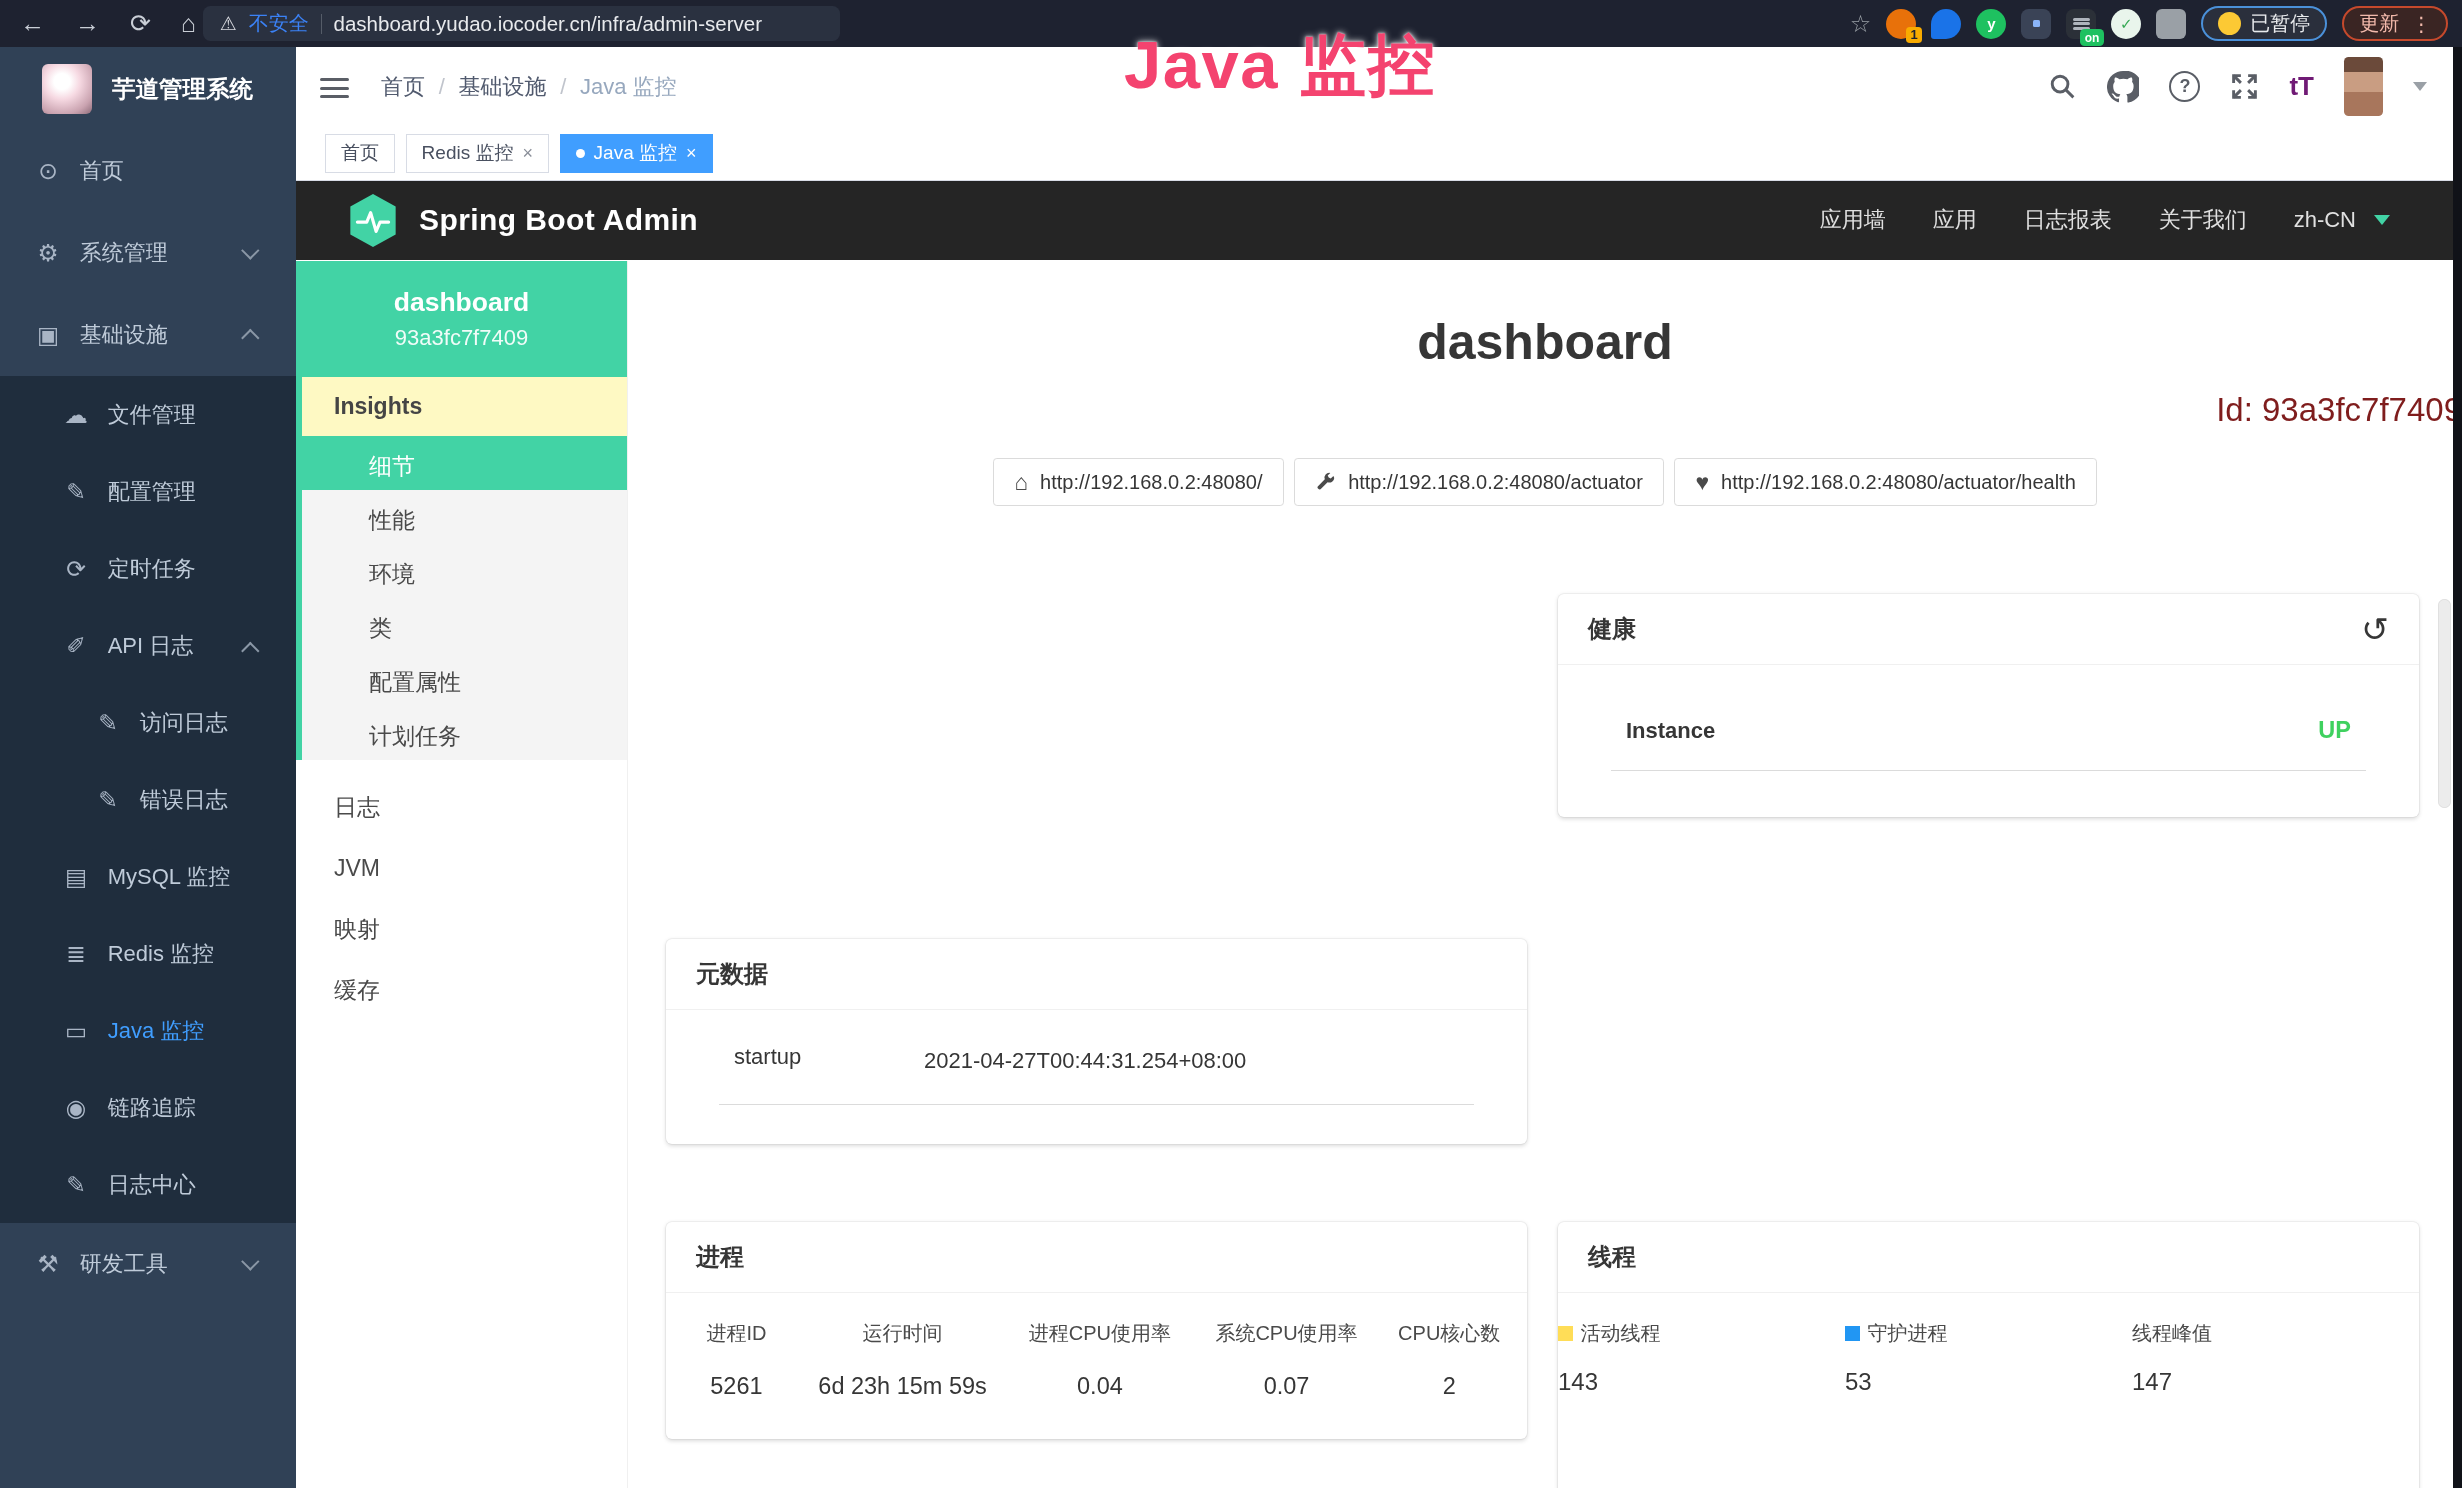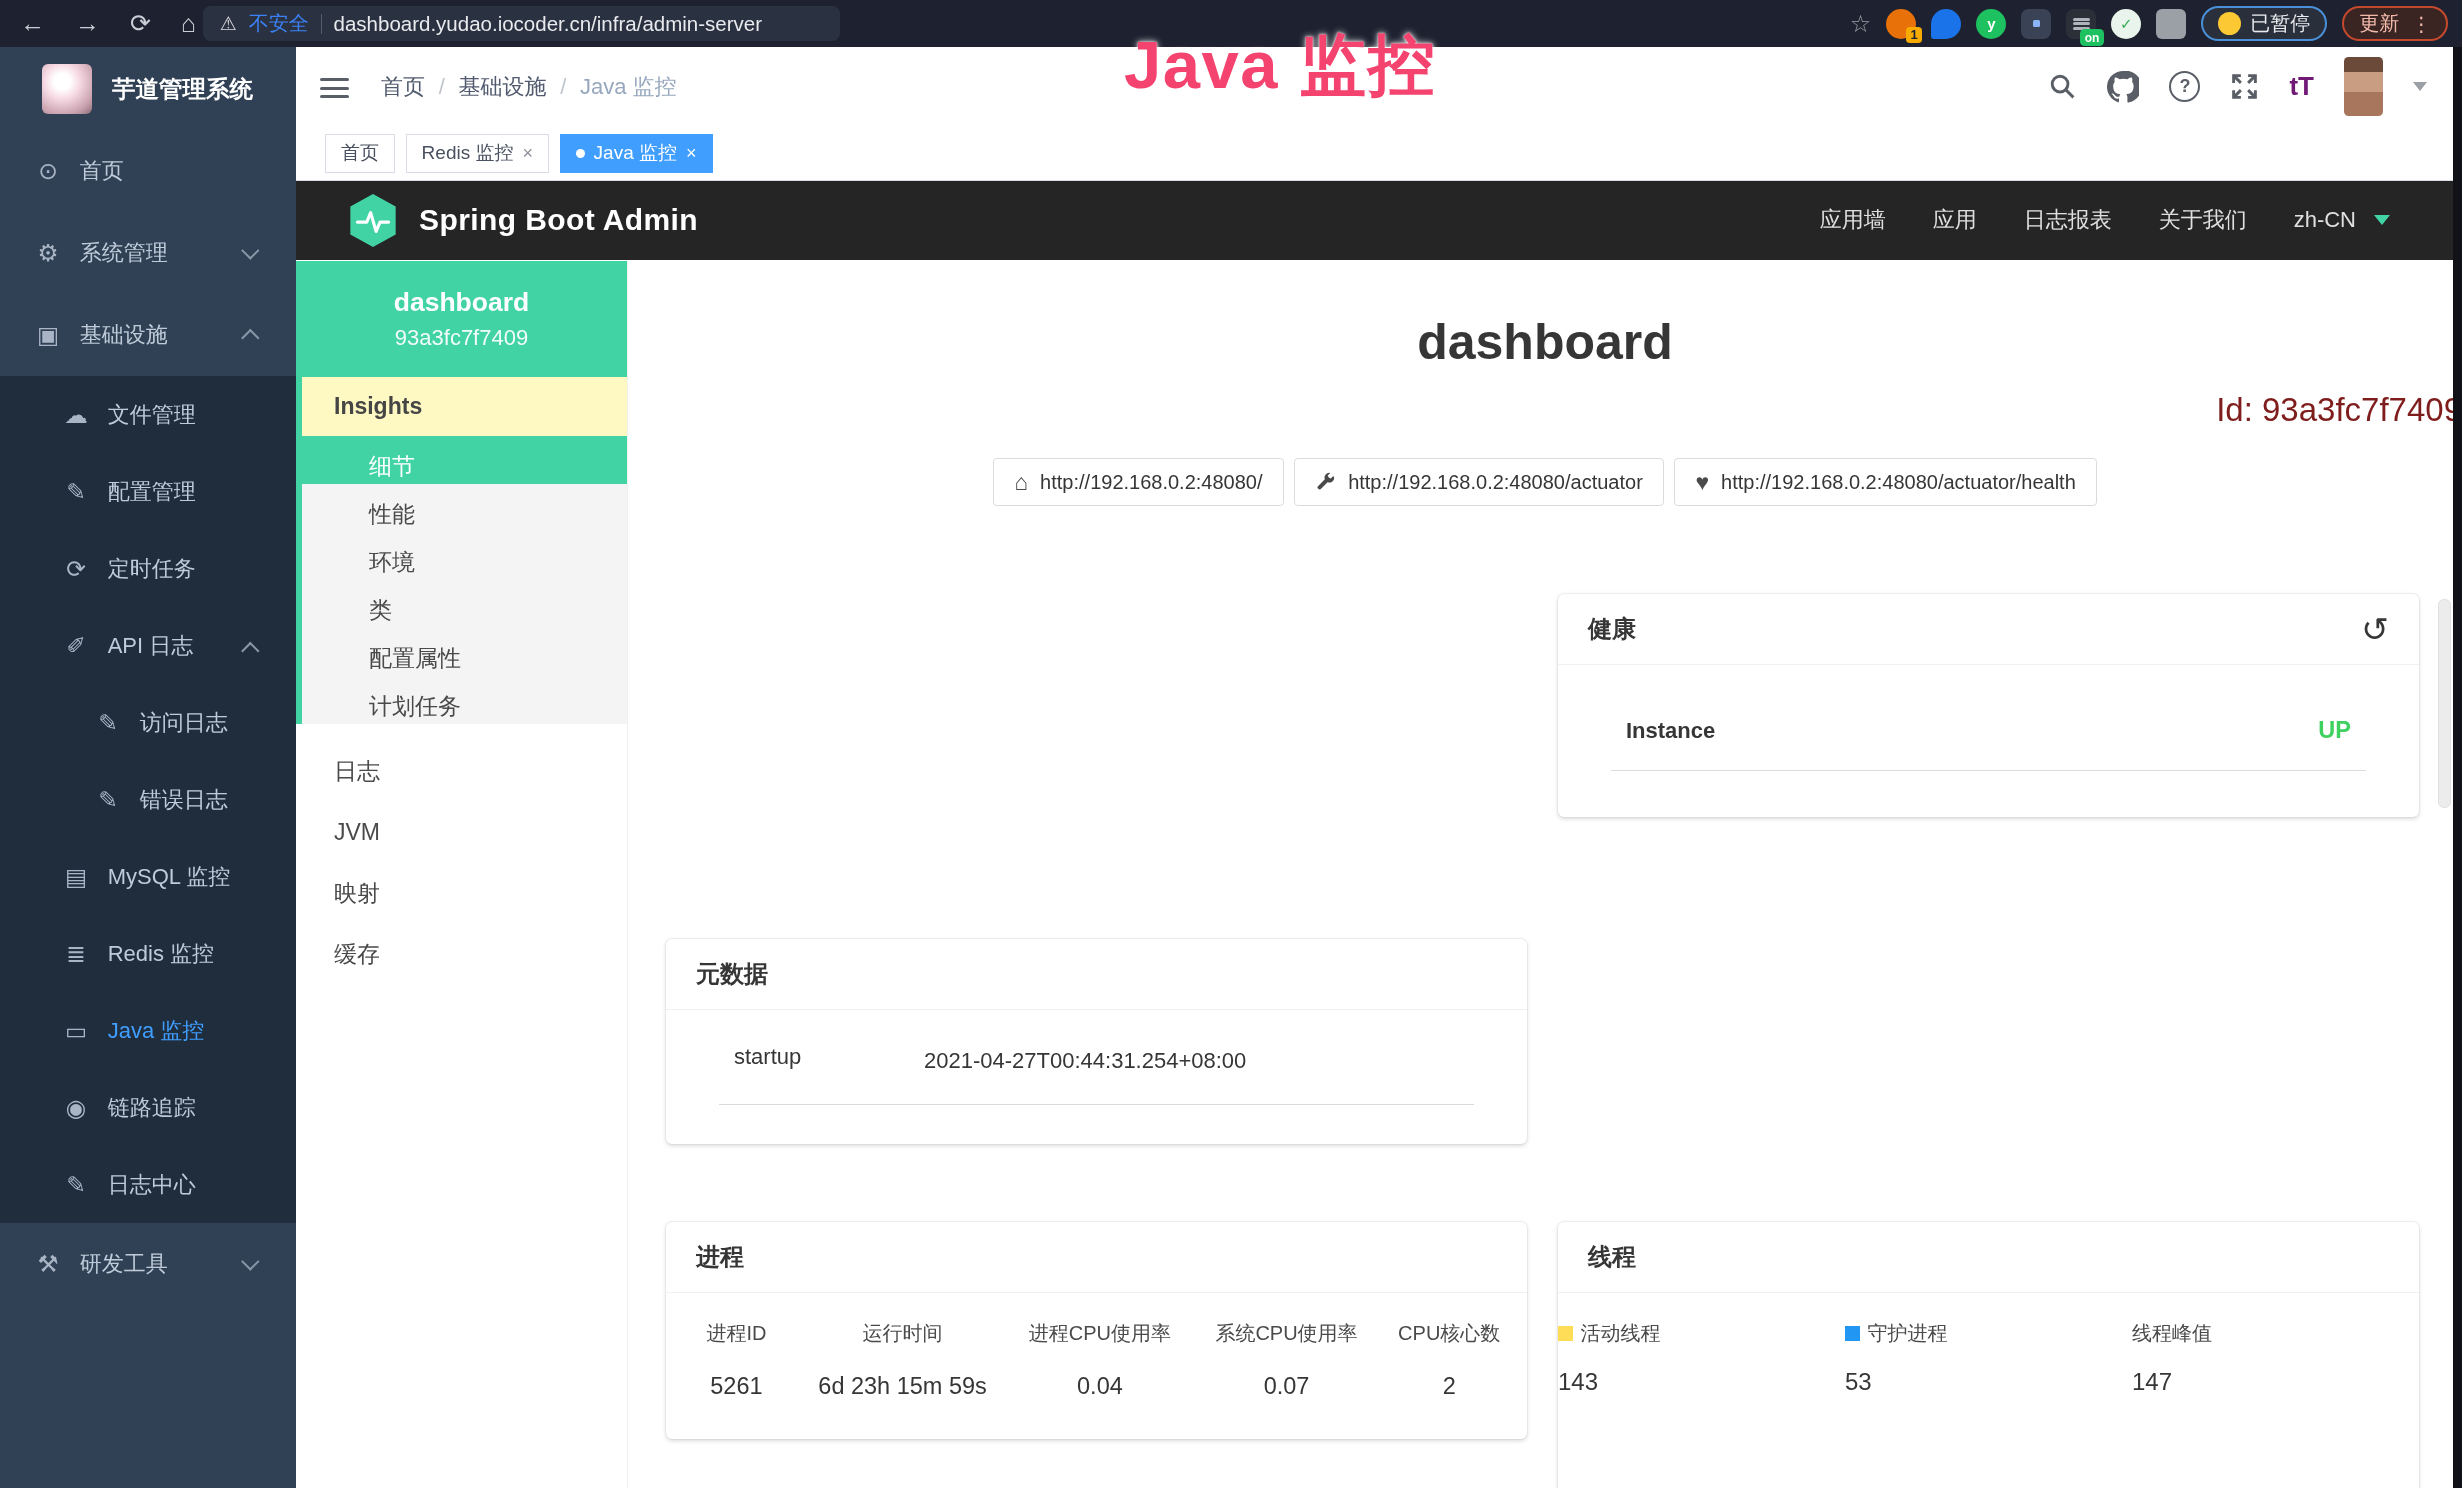--- a/index.html
+++ b/index.html
@@ -81,21 +81,21 @@
   .sba-links{margin-left:auto;margin-right:73px;display:flex;gap:47px;color:#e0e0e0;font-size:22px;align-items:center;}
   .g-caret{width:0;height:0;border-left:8.3px solid transparent;border-right:8.3px solid transparent;border-top:10px solid #42d3a5;margin-left:-29px;}
   .lang{display:flex;align-items:center;gap:10.6px;}
   
   .sba-side{position:absolute;left:296px;top:261px;width:332px;height:1228px;background:#fff;border-right:0.8px solid #f0f0f0;box-sizing:border-box;z-index:4;}
   .inst-head{height:116px;background:#42d3a5;color:#fff;display:flex;flex-direction:column;align-items:center;justify-content:center;gap:7.6px;}
   .inst-name{font-size:26.5px;font-weight:bold;}
   .inst-id{font-size:22px;color:rgba(255,255,255,.92);}
   .ins-group{border-left:6px solid #42d3a5;background:#f4f4f4;}
   .ins-label{height:59px;line-height:59px;padding-left:32px;font-weight:bold;font-size:23px;color:#454545;background:#fef9c3;}
-  .ins-item{height:48px;line-height:61px;padding-left:67px;font-size:23px;color:#4a4a4a;font-family:Liberation Serif, serif;}
+  .ins-item{height:54px;line-height:61px;padding-left:67px;font-size:23px;color:#4a4a4a;font-family:Liberation Serif, serif;}
   .ins-item.active{background:#42d3a5;color:#fff;}
   .root-item{height:61px;line-height:61px;padding-left:38px;font-size:23px;color:#4a4a4a;background:#fff;}
   .root-gap{height:16.7px;}
   
   .main{position:absolute;left:628px;top:261px;width:1834px;height:1228px;background:#fff;overflow:hidden;z-index:3;}
   .m-title{position:absolute;top:52px;left:0;width:100%;text-align:center;font-size:50px;font-weight:600;color:#363636;}
   .m-id{position:absolute;top:130px;left:0;width:100%;text-align:right;font-size:33px;color:#7f1d1d;}
   .links-row{position:absolute;top:197px;left:0;width:100%;display:flex;justify-content:center;gap:10.6px;}
   .link-btn{height:46px;border:0.8px solid #dbdbdb;border-radius:3.8px;background:#fff;display:inline-flex;align-items:center;gap:12px;padding:0 20px;font-size:20px;color:#363636;}
   .li-ic{color:#4a4a4a;font-size:23px;line-height:1;}

